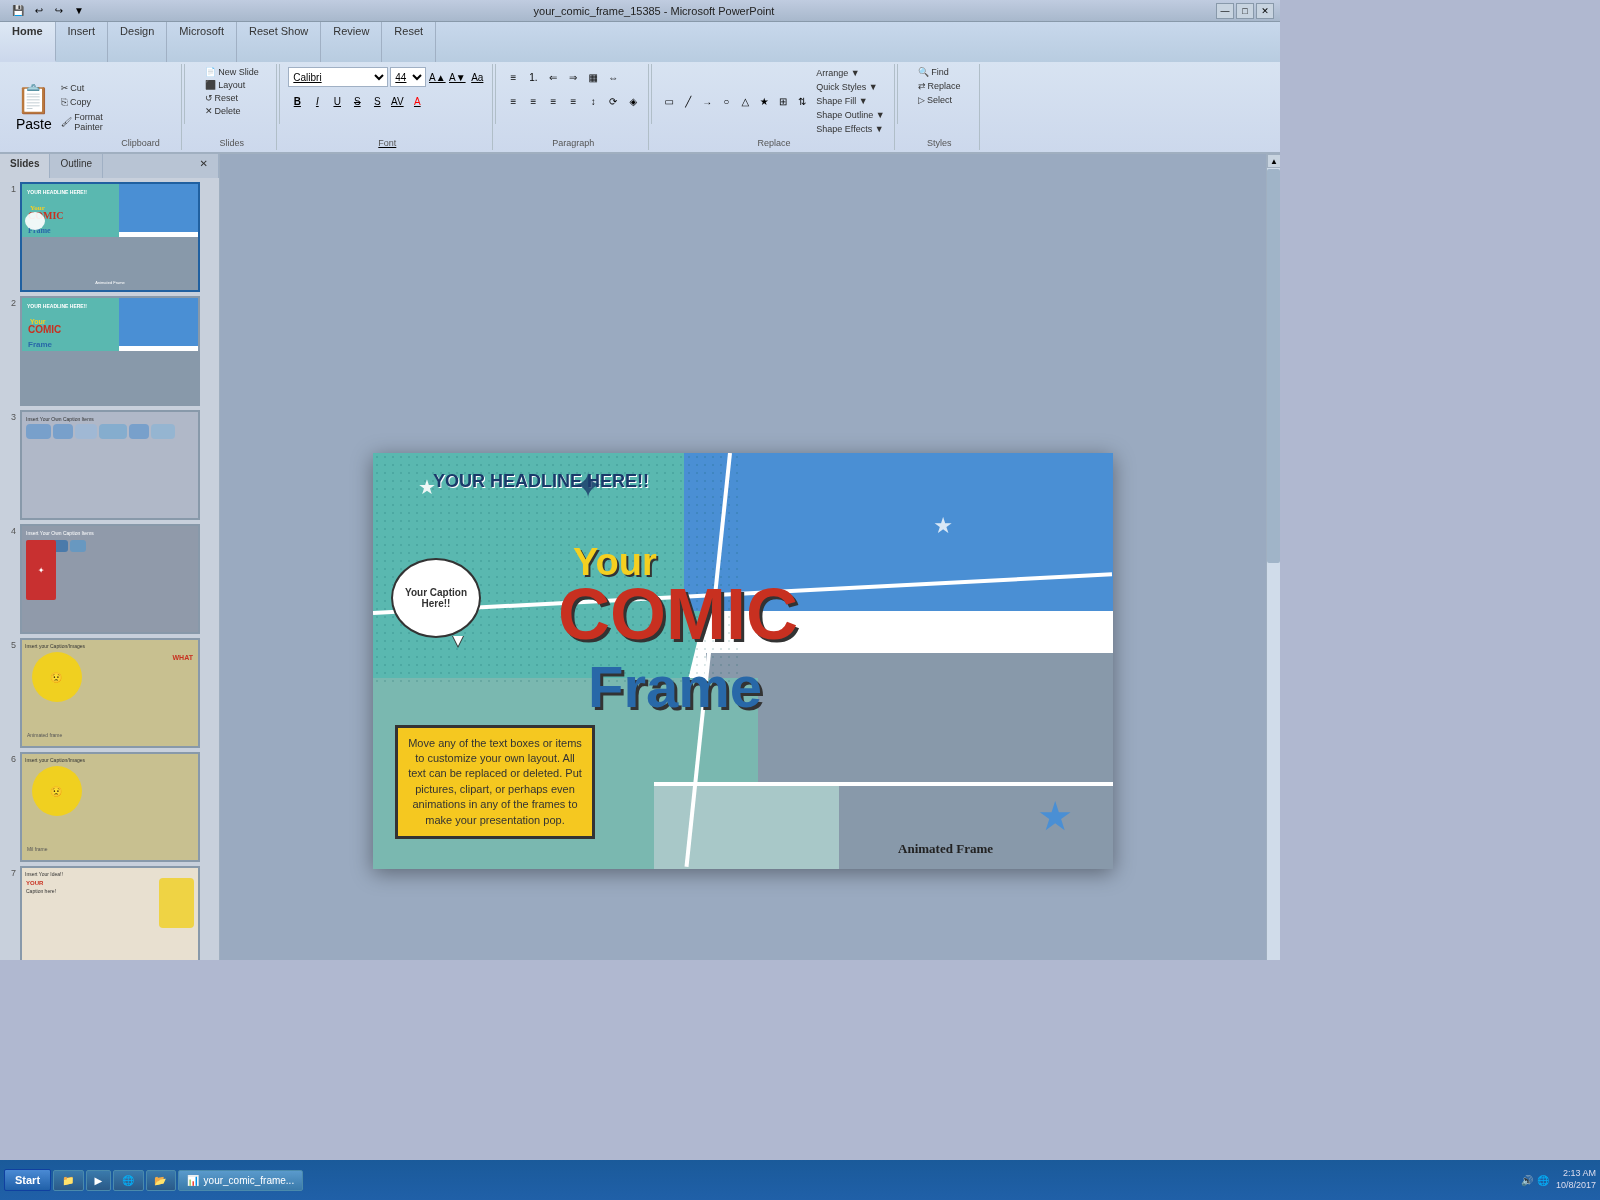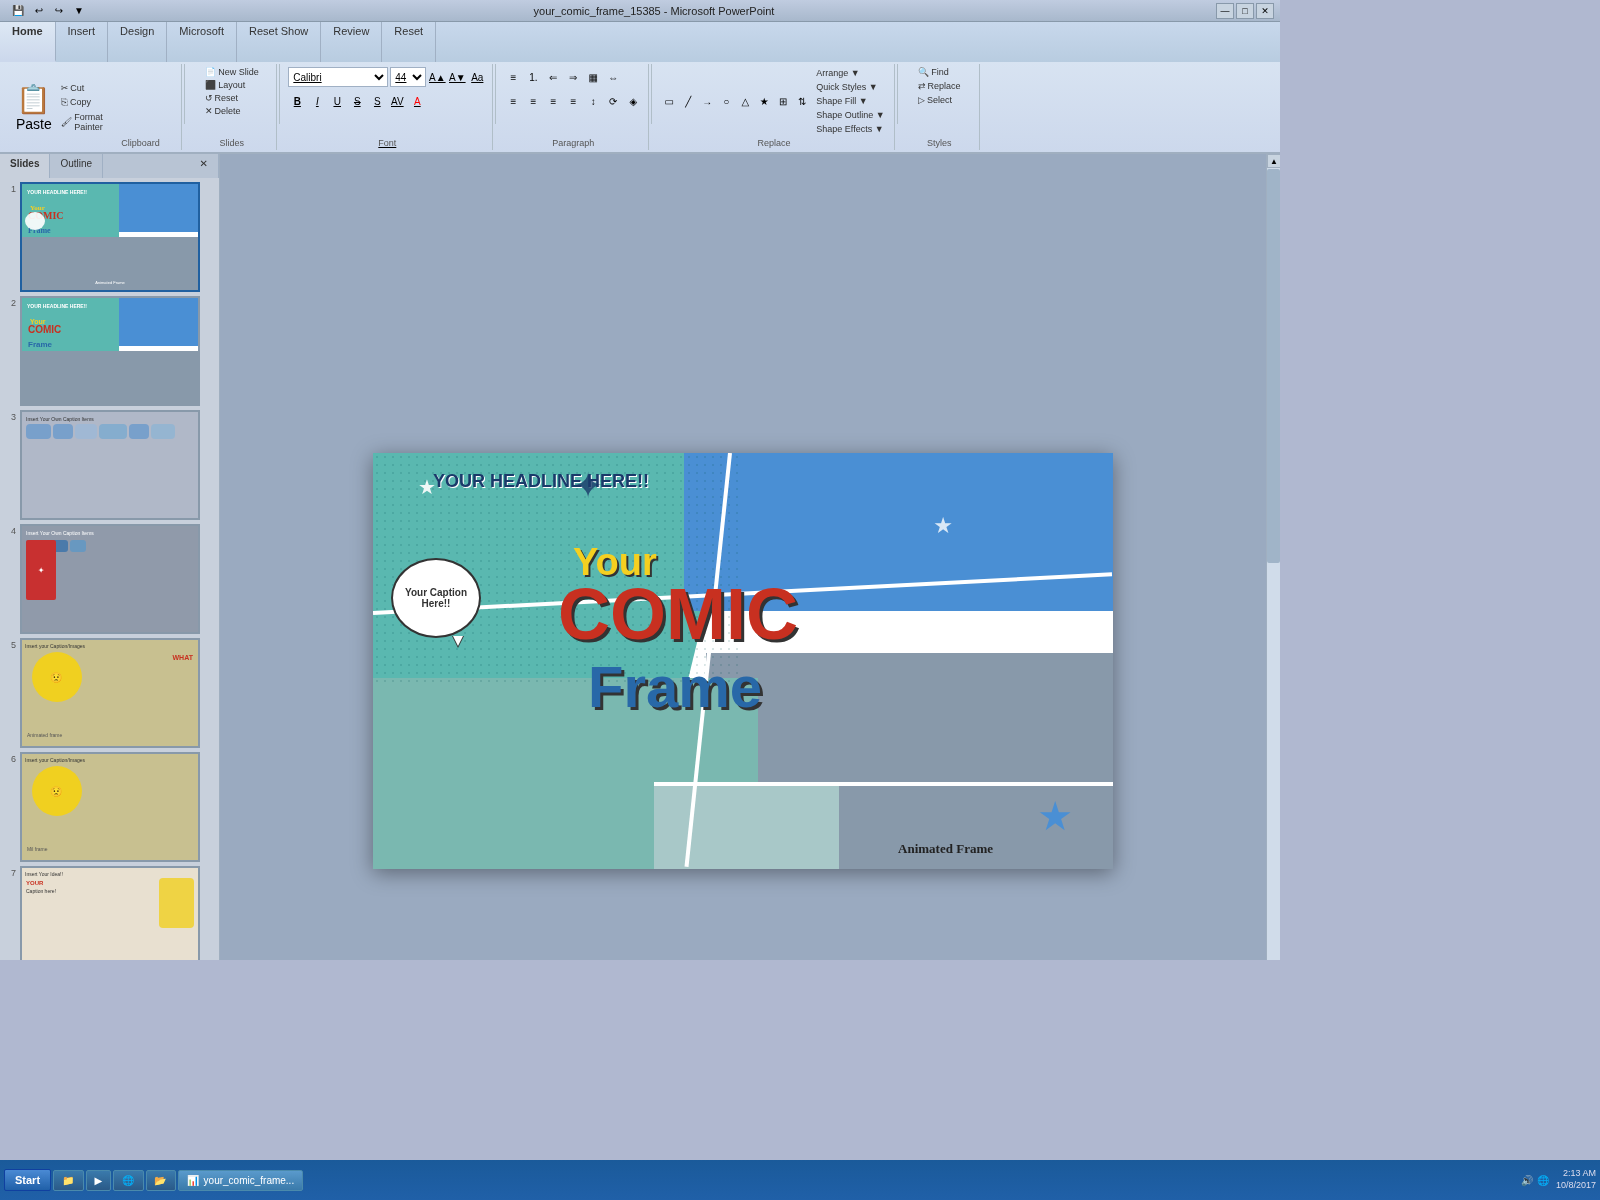--- a/index.html
+++ b/index.html
@@ -427,20 +427,23 @@
 
         <div style="position:absolute;top:105px;left:18px;z-index:12;">
           <div style="background:#fff;border:2px solid #333;border-radius:50%;width:90px;height:80px;display:flex;align-items:center;justify-content:center;text-align:center;padding:6px;position:relative;">
             <span style="font-size:10px;font-weight:bold;color:#333;">Your Caption Here!!</span>
 
             <div style="position:absolute;bottom:-12px;right:15px;width:0;height:0;border-left:6px solid transparent;border-right:6px solid transparent;border-top:12px solid #333;"></div>
             <div style="position:absolute;bottom:-10px;right:16px;width:0;height:0;border-left:5px solid transparent;border-right:5px solid transparent;border-top:10px solid #fff;"></div>
           </div>
         </div>
 
+        <div style="position:absolute;bottom:30px;left:22px;width:200px;z-index:12;background:#f5c820;border:3px solid #333;padding:8px;">
+          <div style="font-size:11px;color:#333;text-align:center;line-height:1.4;">Move any of the text boxes or items to customize your own layout. All text can be replaced or deleted. Put pictures, clipart, or perhaps even animations in any of the frames to make your presentation pop.</div>
+        </div>
 
         <div style="position:absolute;bottom:12px;right:120px;z-index:12;">
           <div style="font-size:13px;font-weight:bold;color:#222;font-family:'Comic Sans MS',cursive;">Animated Frame</div>
         </div>
 
         <div style="position:absolute;bottom:30px;right:40px;z-index:10;font-size:40px;color:#4a8fd4;">★</div>
 
         <div style="position:absolute;"></div>
       </div>
 

